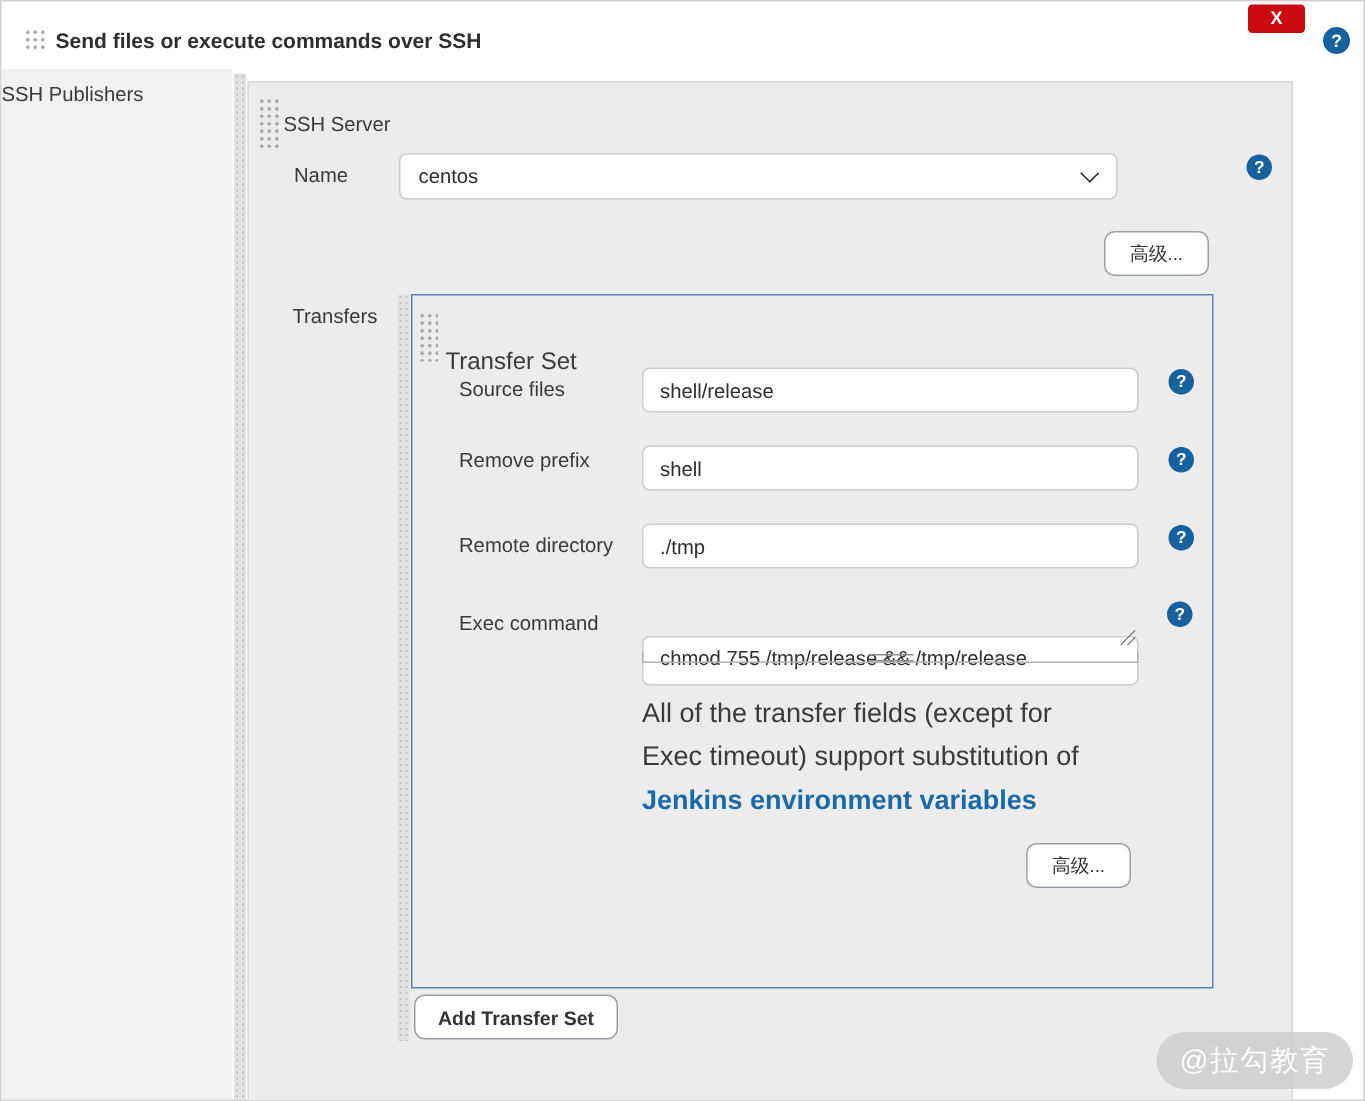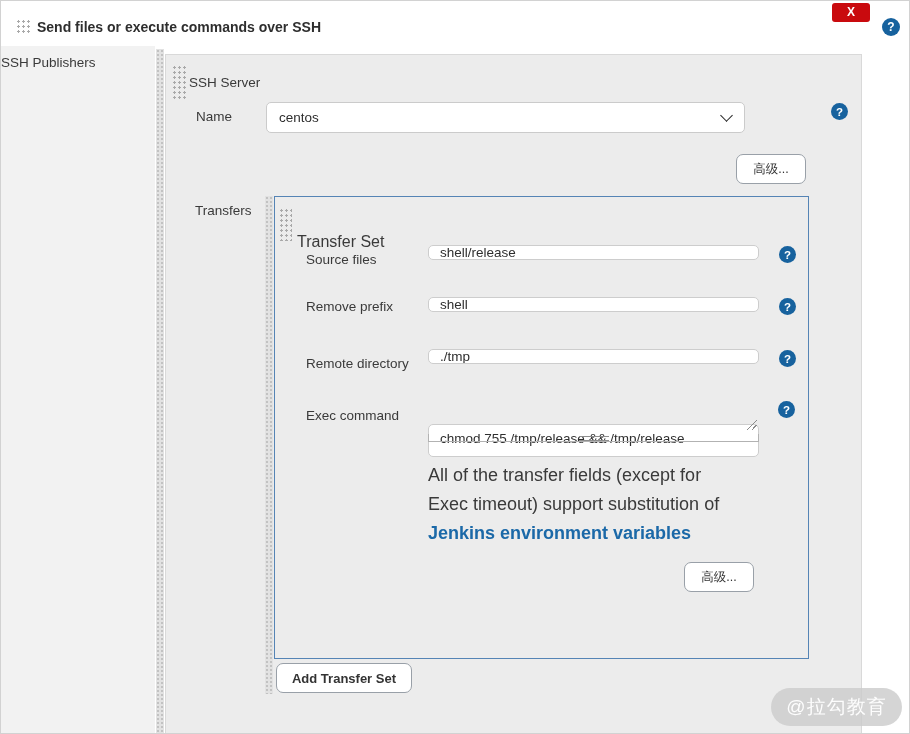--- a/index.html
+++ b/index.html
@@ -59,21 +59,21 @@
 
   .ts-strip { left:264px; top:195px; height:498px; }
   .lp-strip { left:155px; top:48px; height:686px; }
 
   .ts-box { position:absolute; left:273px; top:195px; width:535px; height:463px;
             border:1px solid #5584b5; background:#ececec; }
   .ts-handle { position:absolute; left:277px; top:206px; width:14px; height:34px; }
   .ts-title { position:absolute; left:296px; top:216px; font-size:16px; color:#3a3a3a;margin-top:16px; }
 
   .field-label { position:absolute; left:305px; font-size:13.5px; color:#3a3a3a; }
-  .field-input { position:absolute; left:427px; width:331px; height:15px;
+  .field-input { position:absolute; left:427px; width:331px; height:30px;
                  border:1px solid #cdcdcd; border-radius:5px; background:#fff;
                  font-size:13.5px; color:#2e2e2e; padding:0 11px; font-family:inherit; }
   .exec-area { position:absolute; left:427px; top:399px; width:331px; height:33px;
                border:1px solid #cdcdcd; border-radius:5px; background:#fff;
                font-size:13.5px; color:#2e2e2e; padding:6px 11px 0 11px; resize:none;
                overflow:hidden; white-space:nowrap; font-family:inherit;margin-top:24px; }
   .exec-grip { position:absolute; left:746px; top:419px; width:10px; height:10px;
                background: linear-gradient(135deg, rgba(0,0,0,0) 0 46%, #8a8a8a 46% 54%,
                            rgba(0,0,0,0) 54% 70%, #8a8a8a 70% 78%, rgba(0,0,0,0) 78%);
                cursor:nwse-resize; }

